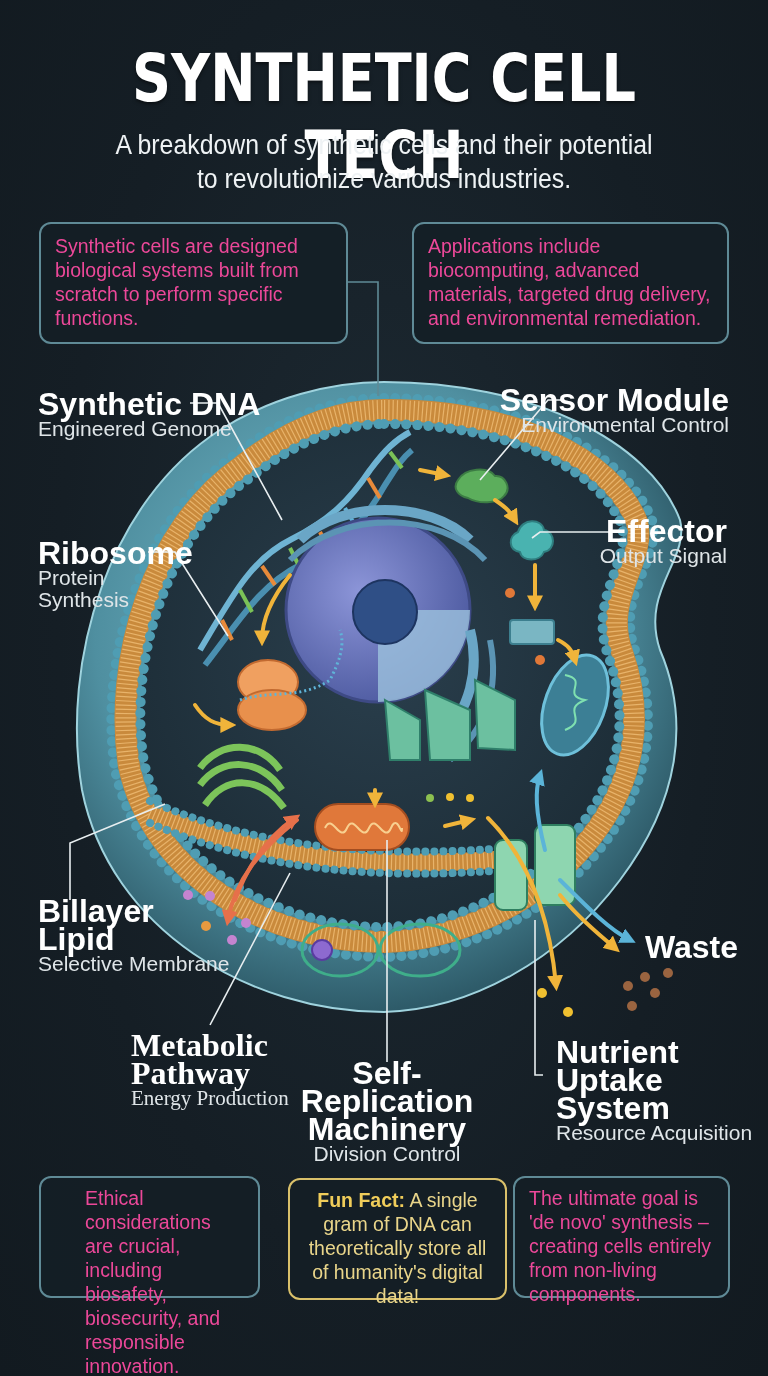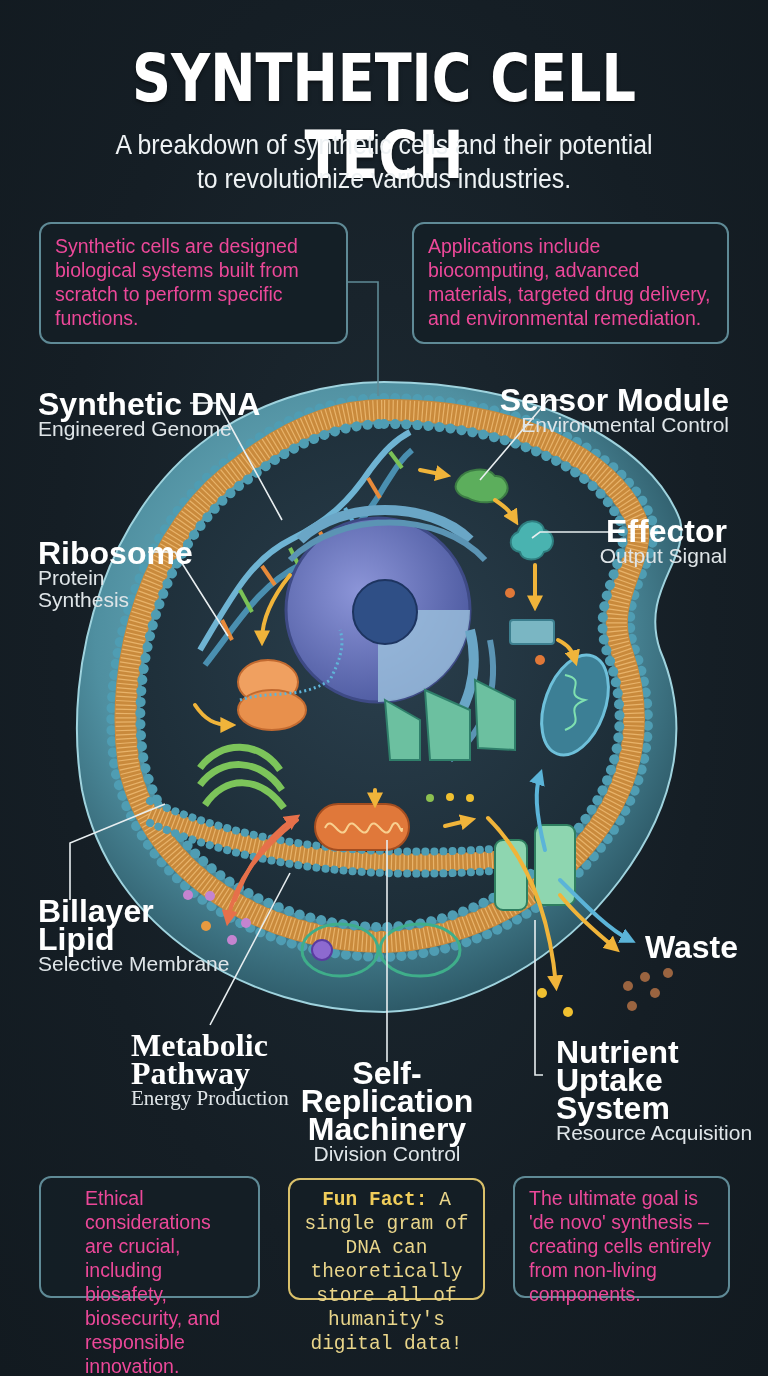--- a/index.html
+++ b/index.html
@@ -262,18 +262,18 @@
   <span class="s">Resource Acquisition</span>
 </div>
 
 <div class="label" style="left:645px; top:933px;">
   <span class="t">Waste</span>
 </div>
 
 <div class="infobox" style="left:39px; top:1176px; width:221px; height:122px; padding-top:8px;padding-left:44px;">
   <span>Ethical considerations are crucial, including biosafety, biosecurity, and responsible innovation.</span>
 </div>
-<div class="infobox gold" style="left:288px; top:1178px; width:197px; height:122px; padding:8px 10px;font-family:Liberation Mono, monospace;">
+<div class="infobox gold" style="left:288px; top:1178px; width:219px; height:122px; padding:8px 10px;">
   <b>Fun Fact:</b><span> A single gram of DNA can theoretically store all of humanity's digital data!</span>
 </div>
 <div class="infobox" style="left:513px; top:1176px; width:217px; height:122px; padding-top:8px;">
   <span>The ultimate goal is 'de novo' synthesis – creating cells entirely from non-living components.</span>
 </div>
 
 </body></html>

